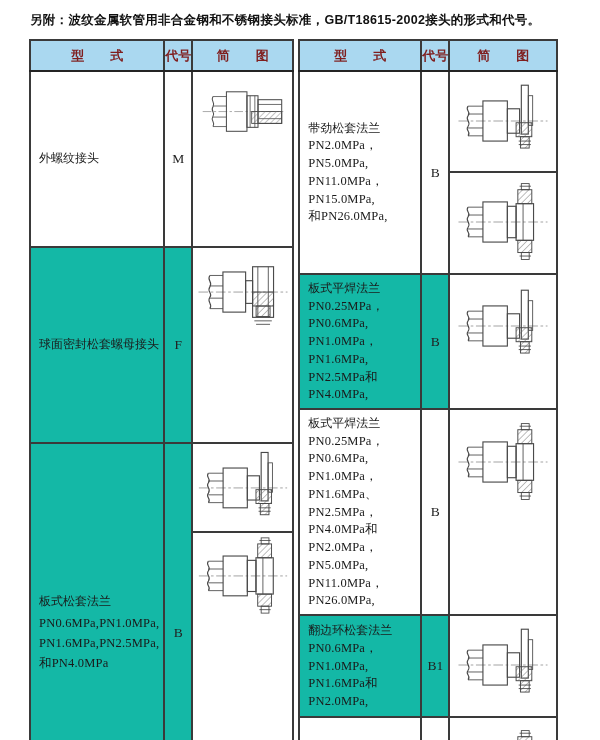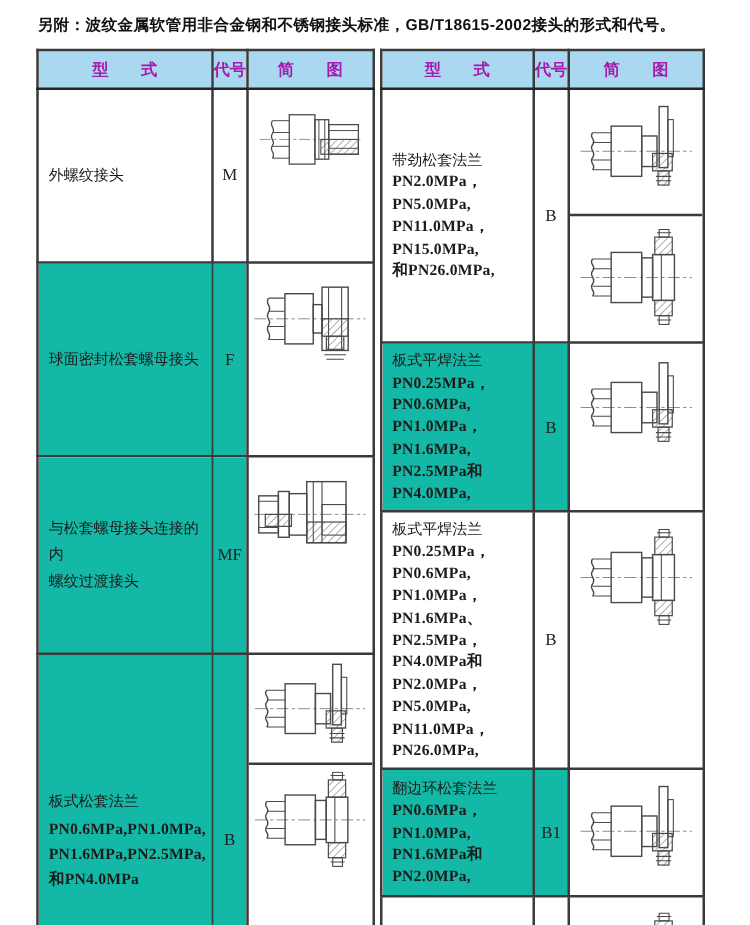--- a/index.html
+++ b/index.html
@@ -13,31 +13,31 @@
     font-size:12.5px;font-weight:bold;letter-spacing:.3px;color:#111;
   }
   .tables{position:absolute;left:29px;top:39px;display:flex;gap:4px;}
   table.t{
     border-collapse:collapse;table-layout:fixed;background:#fff;
     border:2px solid #161616;border-bottom-width:3px;
   }
   th,td{border:2px solid #3a3a3a;padding:0;overflow:hidden;}
   thead th{
     height:29px;background:#aad8f0;font-size:13px;font-weight:bold;
-    border-bottom:2px solid #242424;text-align:center;color:#a21caf;
+    border-bottom:2px solid #242424;text-align:center;color:#7f1d1d;
   }
   td.type-cell{padding:4px 4px 4px 8px;font-size:12px;vertical-align:middle;background:#fff;}
   td.code-cell{
     text-align:center;vertical-align:middle;background:#fff;
     font-family:"Liberation Serif",serif;font-size:13.5px;color:#222;
   }
   td.sketch-cell{padding:0;background:#fff;vertical-align:top;}
   tr.hl td.type-cell, tr.hl td.code-cell{background:#14b8a6;}
   .zh{line-height:1.8;}
-  .pn{font-family:"Liberation Serif",serif;font-size:12.5px;line-height:1.62;letter-spacing:.2px;font-weight:bold;}
+  .pn{font-family:"Liberation Serif",serif;font-size:12.5px;line-height:1.62;letter-spacing:.2px;}
   table.right .zh{line-height:1.55;}
   table.right .pn{line-height:1.42;}
   .sk-wrap{display:flex;flex-direction:column;width:100%;}
   .sk-box{flex:1;display:flex;align-items:center;justify-content:center;overflow:hidden;}
   .sk-box + .sk-box{border-top:2px solid #3a3a3a;}
   .sk-box svg{width:96px;height:90%;max-height:86px;}
   .ln{fill:none;stroke:#4a4a4a;stroke-width:1.3;}
   .lt{fill:none;stroke:#4a4a4a;stroke-width:1;}
   .ht{fill:url(#hatch);stroke:#4a4a4a;stroke-width:1.1;}
   .cl{stroke:#8a8a8a;stroke-width:.9;stroke-dasharray:11,3,3,3;}
@@ -183,36 +183,20 @@
             <td class="sketch-cell">
               <div class="sk-wrap" style="height: 89px;">
                 <div class="sk-box">
                   <svg viewBox="0 0 110 90">
                     <use href="#sk-nut"></use>
                   </svg>
                 </div>
               </div>
             </td>
           </tr>
-          <tr class="hl" style="height: 94px;">
-            <td class="type-cell">
-              <div class="zh">与松套螺母接头连接的内</div>
-              <div class="zh">螺纹过渡接头</div>
-            </td>
-            <td class="code-cell">MF</td>
-            <td class="sketch-cell">
-              <div class="sk-wrap" style="height: 90px;">
-                <div class="sk-box">
-                  <svg viewBox="0 0 110 90">
-                    <use href="#sk-mf"></use>
-                  </svg>
-                </div>
-              </div>
-            </td>
-          </tr>
           <tr class="hl" style="height: 179px;">
             <td class="type-cell">
               <div class="zh">板式松套法兰</div>
               <div class="pn">PN0.6MPa,PN1.0MPa,</div>
               <div class="pn">PN1.6MPa,PN2.5MPa,</div>
               <div class="pn">和PN4.0MPa</div>
             </td>
             <td class="code-cell">B</td>
             <td class="sketch-cell">
               <div class="sk-wrap" style="height: 175px;">

